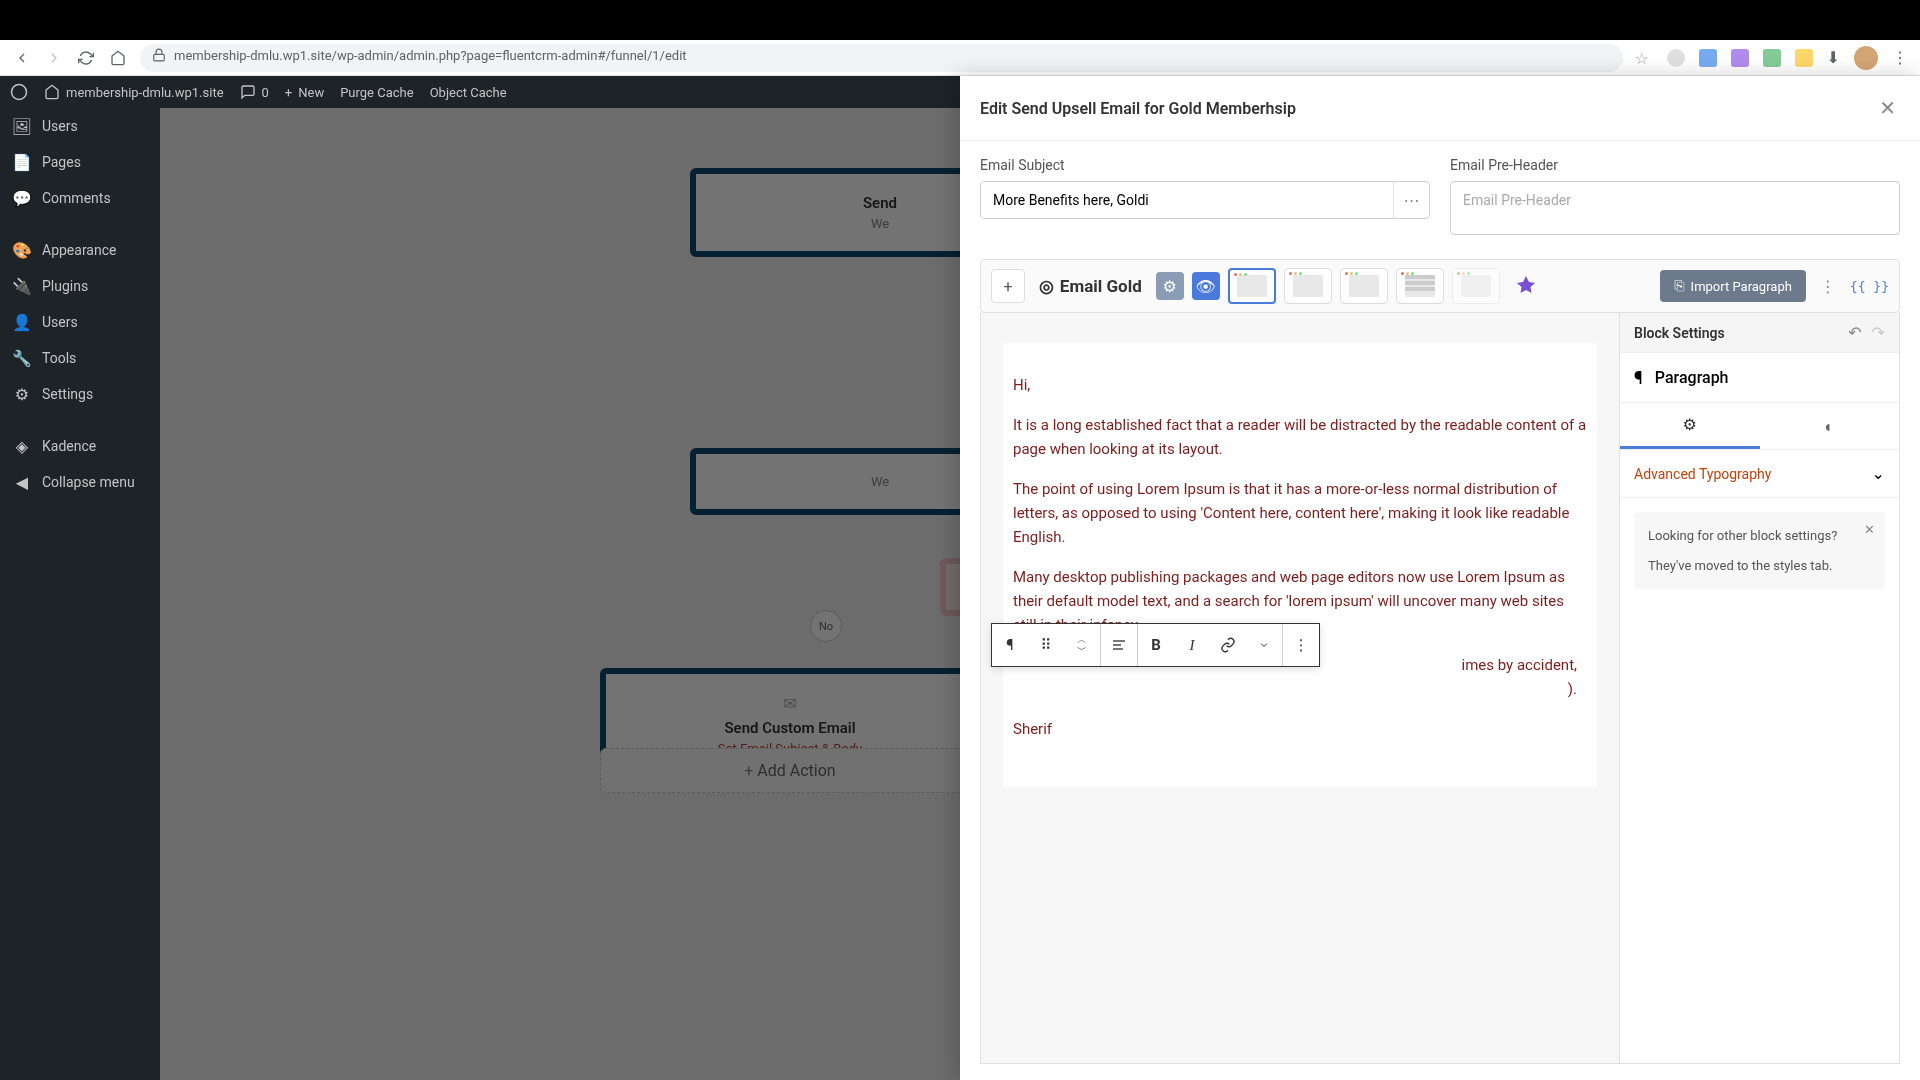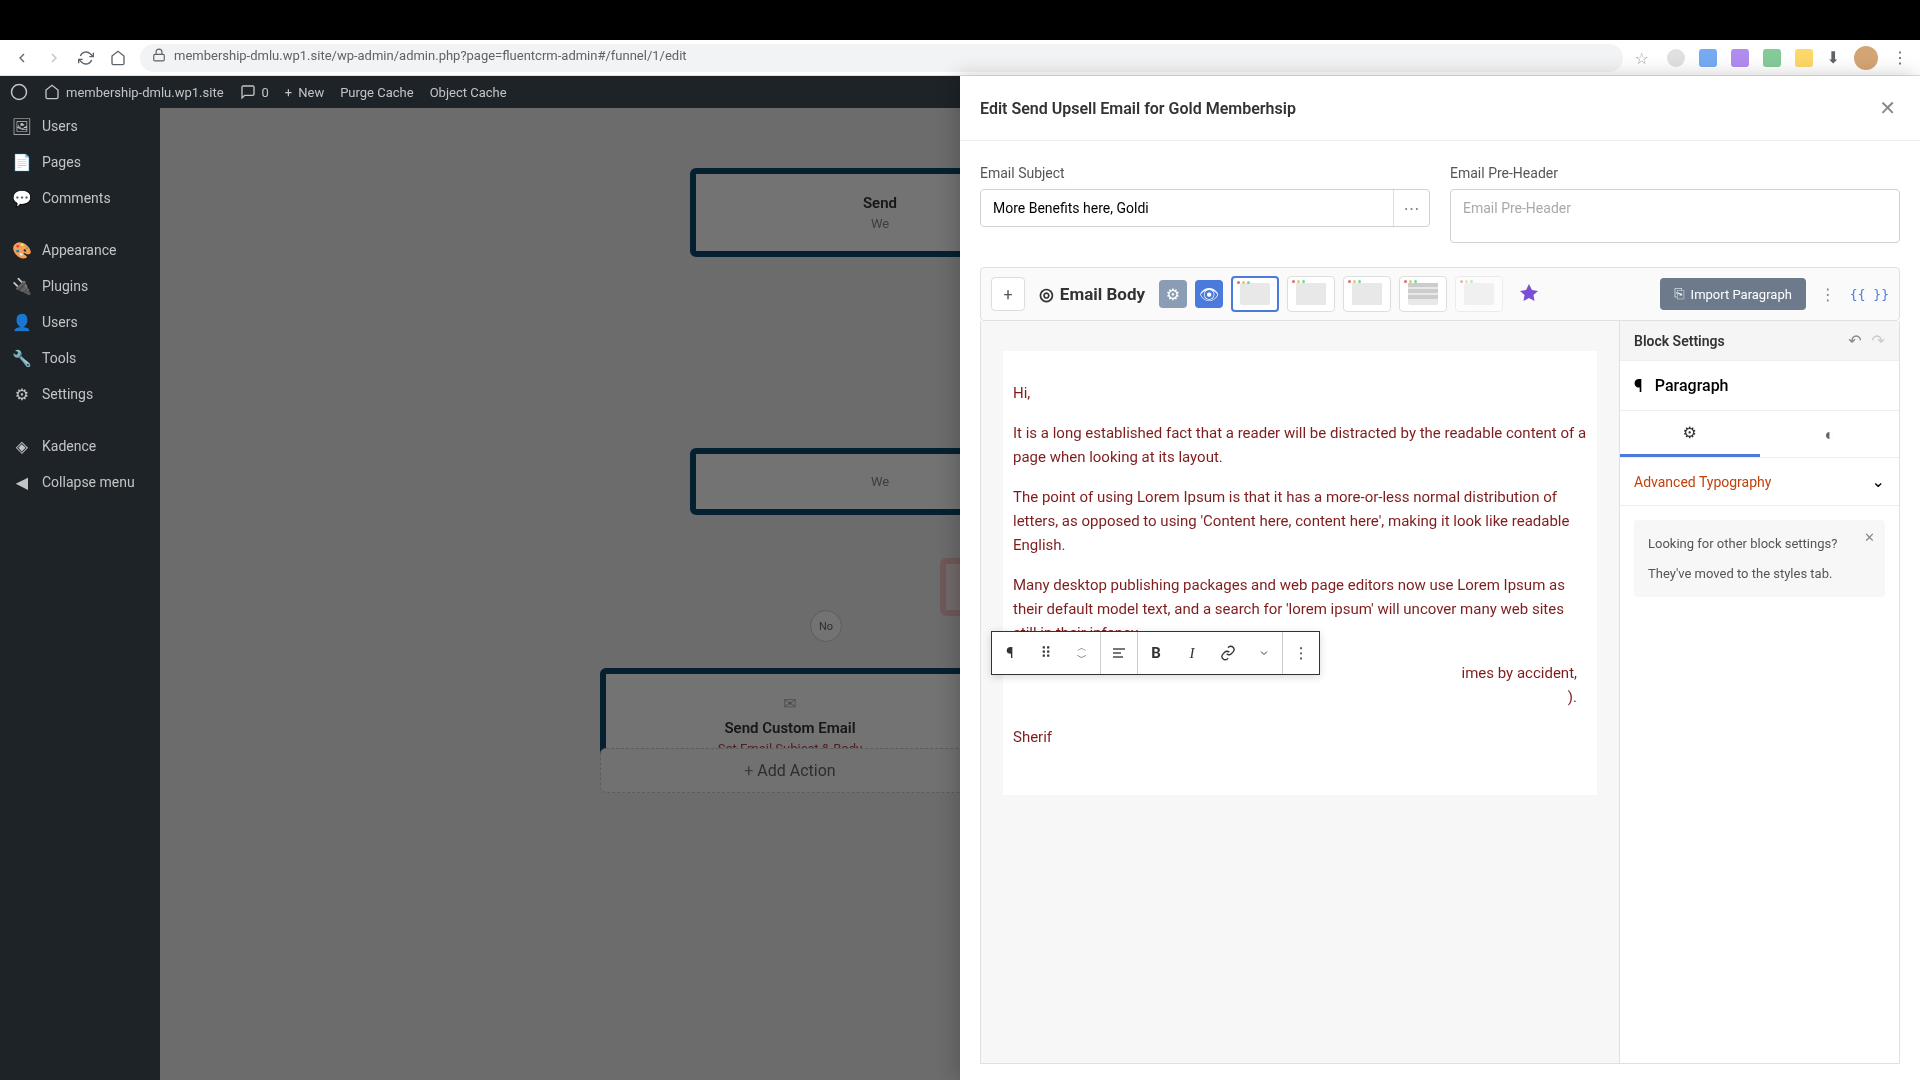--- a/index.html
+++ b/index.html
@@ -40,21 +40,21 @@
 .overlay { position: absolute; top: 108px; left: 160px; right: 0; bottom: 0; background: rgba(0,0,0,0.55); }
 
 
 .side-panel { position: absolute; top: 76px; right: 0; bottom: 0; width: 960px; background: #fff; box-shadow: -4px 0 20px rgba(0,0,0,0.2); display: flex; flex-direction: column; }
 .panel-header { display: flex; align-items: center; justify-content: space-between; padding: 16px 20px; border-bottom: 1px solid #eee; }
 .panel-title { font-size: 16px; font-weight: 600; color: #333; }
 .close-x { font-size: 20px; color: #888; cursor: pointer; padding: 4px; }
 
 .panel-body { padding: 16px 20px; flex: 1; display: flex; flex-direction: column; overflow: hidden; }
 .field-row { display: flex; gap: 20px; margin-bottom: 20px; }
-.field { flex: 1; margin-top: 8px; }
+.field { flex: 1; }
 .field-label { font-size: 14px; color: #555; margin-bottom: 8px; display: block; }
 .field-input-wrap { display: flex; border: 1px solid #d0d0d0; border-radius: 4px; }
 .field-input { flex: 1; border: none; padding: 10px 12px; font-size: 14px; outline: none; border-radius: 4px; }
 .field-addon { width: 36px; display: flex; align-items: center; justify-content: center; border-left: 1px solid #e0e0e0; color: #888; cursor: pointer; }
 .preheader-input { width: 100%; border: 1px solid #d0d0d0; border-radius: 4px; padding: 10px 12px; font-size: 14px; min-height: 48px; resize: none; outline: none; color: #333; }
 .preheader-input::placeholder { color: #aaa; }
 
 
 .editor-toolbar { border: 1px solid #e0e0e0; border-radius: 4px; padding: 8px 10px; display: flex; align-items: center; gap: 8px; margin-bottom: 0; background: #fafafa; }
 .tb-btn { width: 34px; height: 34px; display: flex; align-items: center; justify-content: center; border-radius: 4px; cursor: pointer; color: #555; border: 1px solid transparent; }
@@ -267,21 +267,21 @@
       <div class="field">
         <label class="field-label">Email Pre-Header</label>
         <textarea class="preheader-input" placeholder="Email Pre-Header" style=""></textarea>
       </div>
     </div>
 
     <div class="editor-toolbar">
       <div class="tb-btn add">+</div>
       <div class="email-body-label">
         <span>◎</span>
-        <span>Email Body</span>
+        <span>Email Gold</span>
       </div>
       <div class="tb-btn blue" style="background:#8a9db5;">⚙</div>
       <div class="tb-btn blue">👁</div>
       <div class="layout-tpl selected">
           <div class="dots">
             <span></span>
             <span></span>
             <span></span>
           </div>
           <div class="inner"></div>

